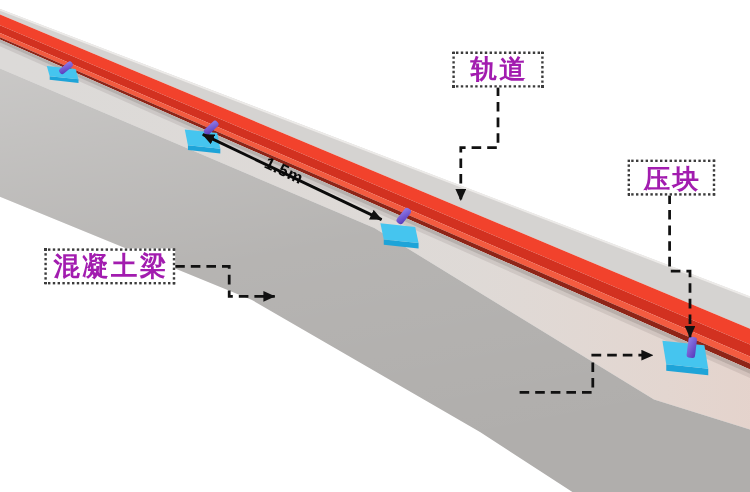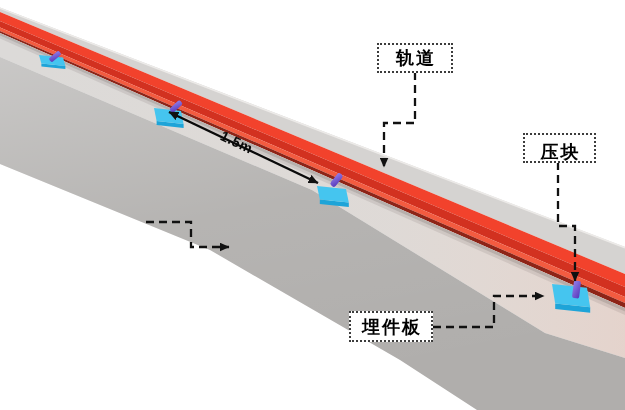--- a/index.html
+++ b/index.html
@@ -10,23 +10,23 @@
     overflow:hidden;
     font-family:"Liberation Serif","DejaVu Serif",serif;
   }
   .stage svg{position:absolute;left:0;top:0;}
   .callout{
     position:absolute;
     box-sizing:border-box;
     display:flex;align-items:center;justify-content:center;
     background:#ffffff;
     border:2px dotted #3c3c3c;
-    color:#000000;
+    color:#a21caf;
     font-weight:700;
-    font-size:18px;
+    font-size:22px;
     letter-spacing:2px;
     line-height:1;
     white-space:nowrap;
     z-index:5;
   }
   .callout span{transform:translateX(1px);}
   .callout-track{left:377px;top:43px;width:76px;height:30px;}
   .callout-clamp{left:523px;top:133px;width:73px;height:30px;align-items:flex-end;}
   .callout-beam{left:37px;top:207px;width:109px;height:30px;}
   .callout-plate{left:349px;top:311px;width:84px;height:31px;}
@@ -126,19 +126,19 @@
     <path d="M 146 222 L 191 222 L 191 247 L 229 247" fill="none" stroke-width="2.3" stroke-dasharray="8 5" marker-end="url(#arr)" stroke="#111111"></path>
     <path d="M 433 327 L 494 327 L 494 296 L 544 296" fill="none" stroke-width="2.3" stroke-dasharray="8 5" marker-end="url(#arr)" stroke="#111111"></path>
   </svg>
 
   <div class="callout callout-track">
     <span>轨道</span>
   </div>
   <div class="callout callout-clamp">
     <span>压块</span>
   </div>
-  <div class="callout callout-plate">
-    <span>埋件板</span>
+  <div class="callout callout-beam">
+    <span>混凝土梁</span>
   </div>
 
   <div class="dim-label">1.5m</div>
 
 </div>
 
 </body></html>

